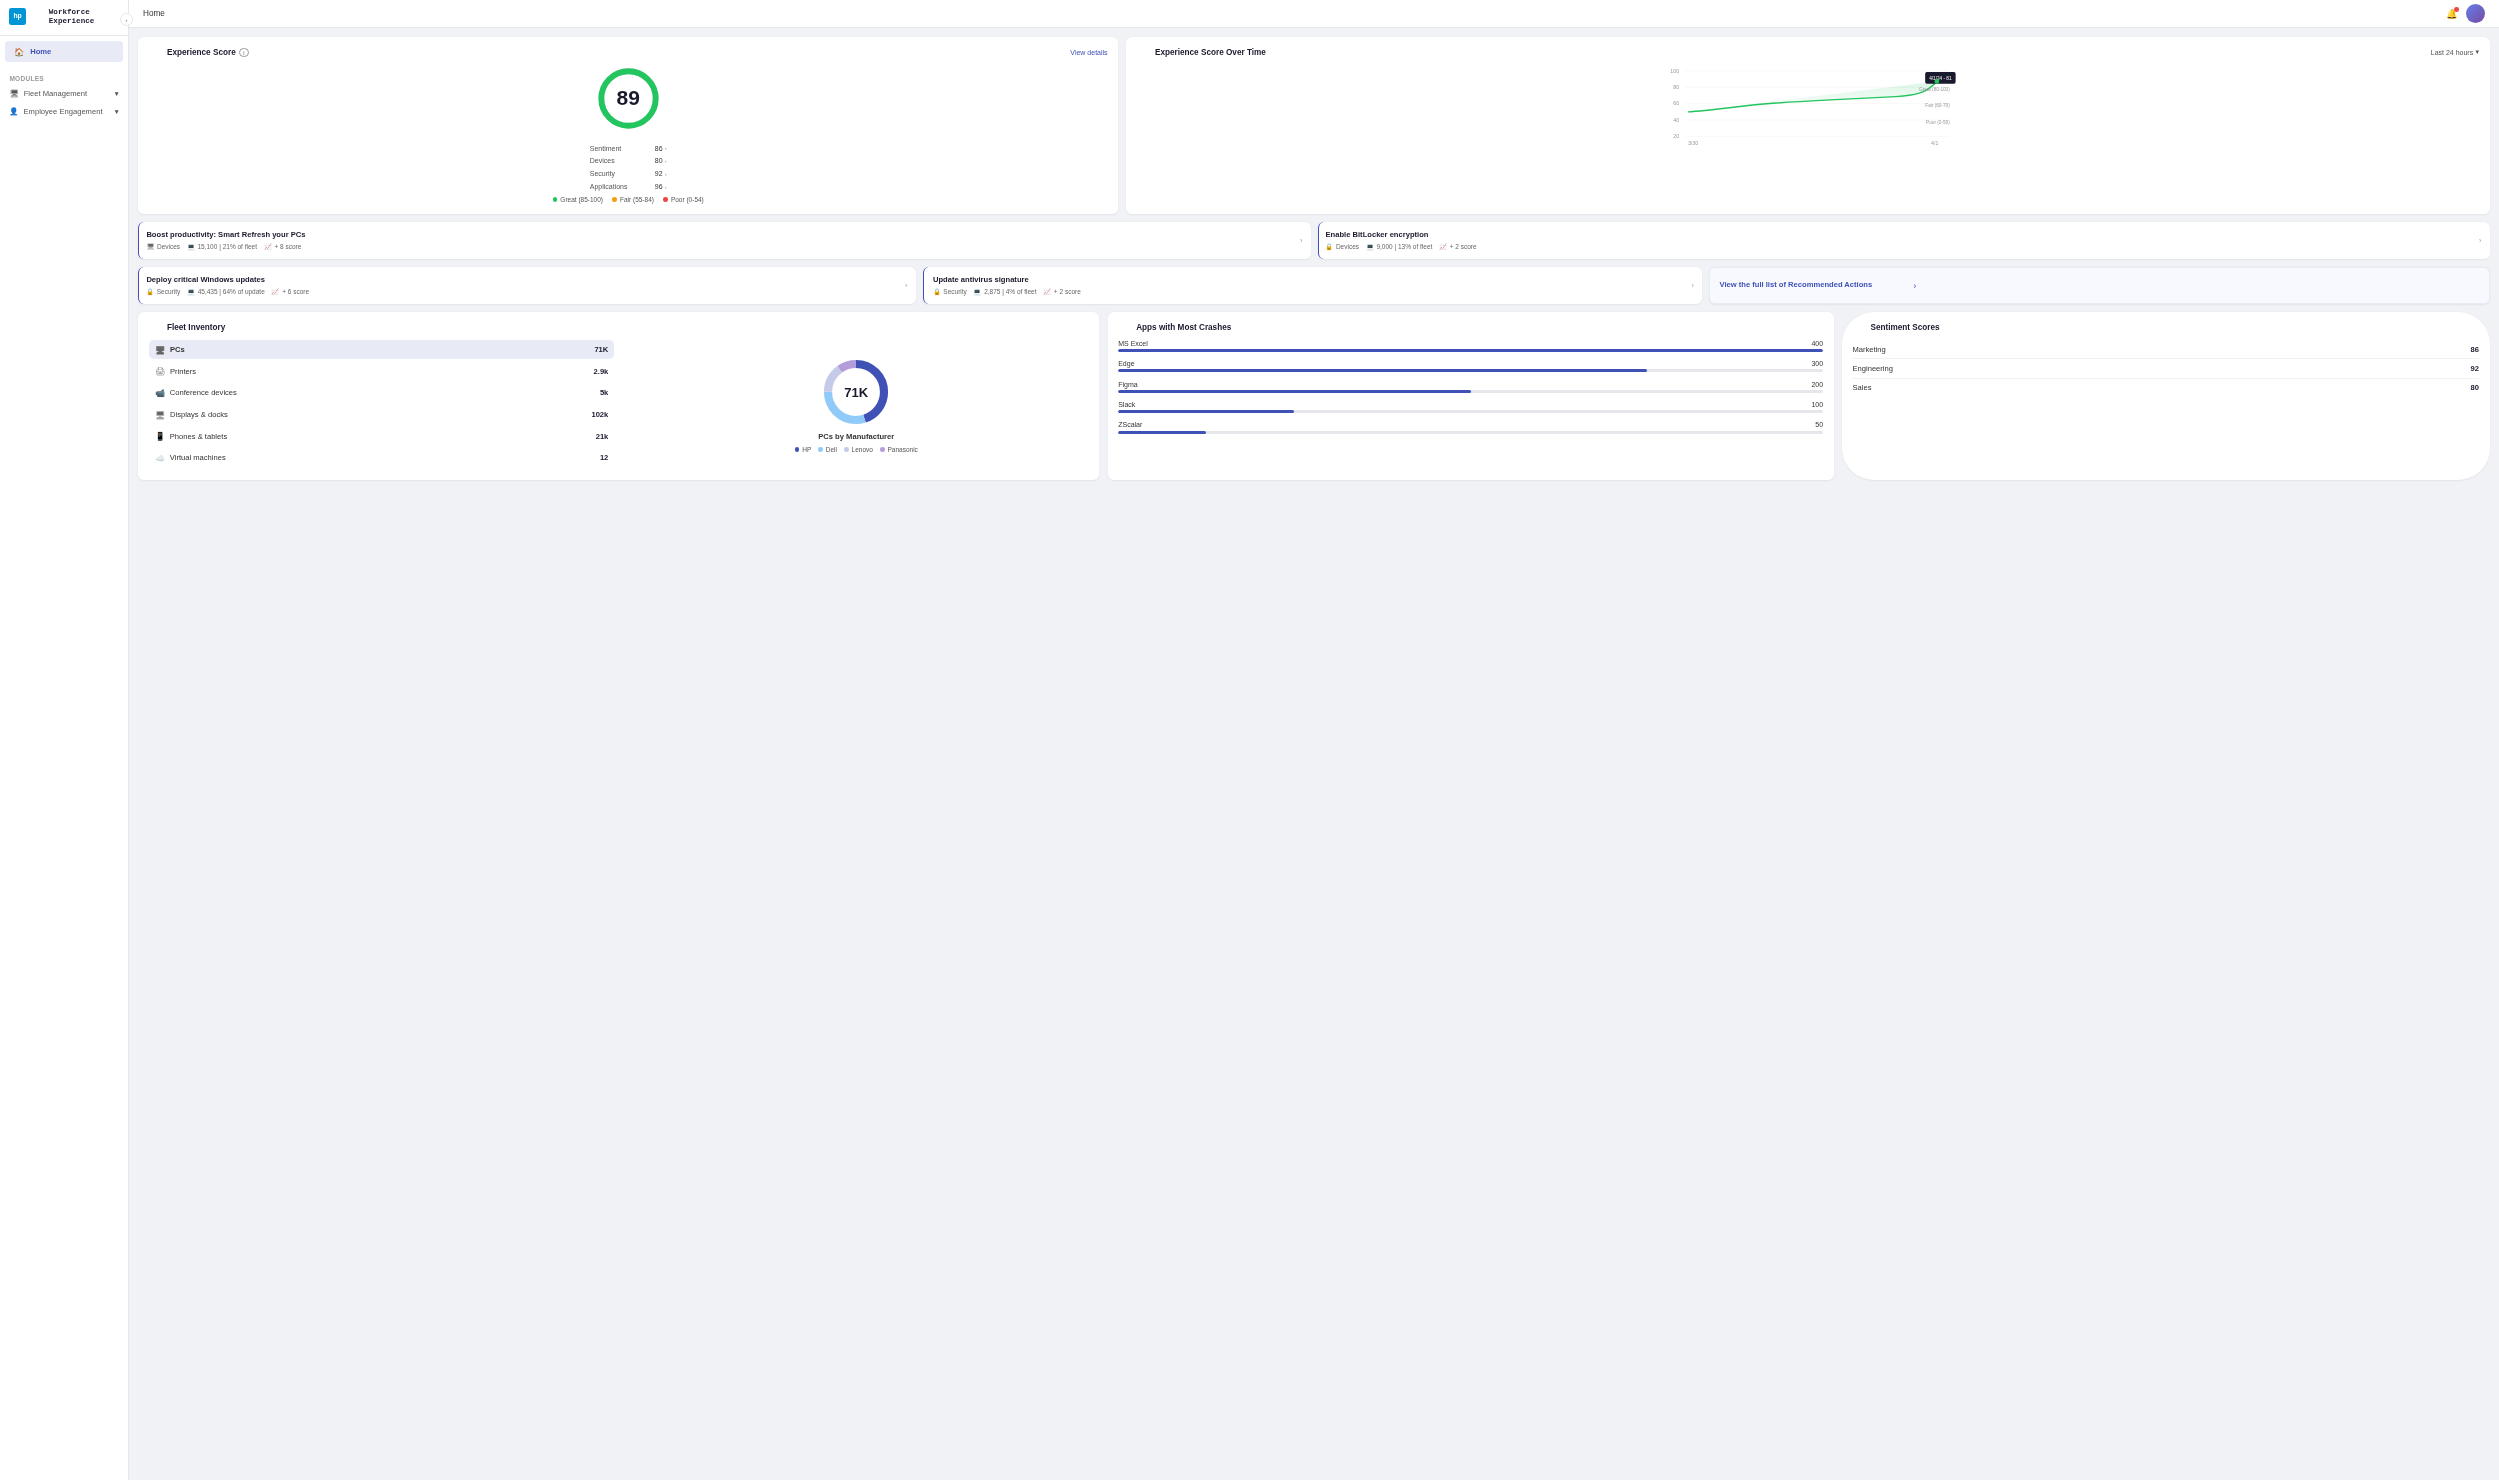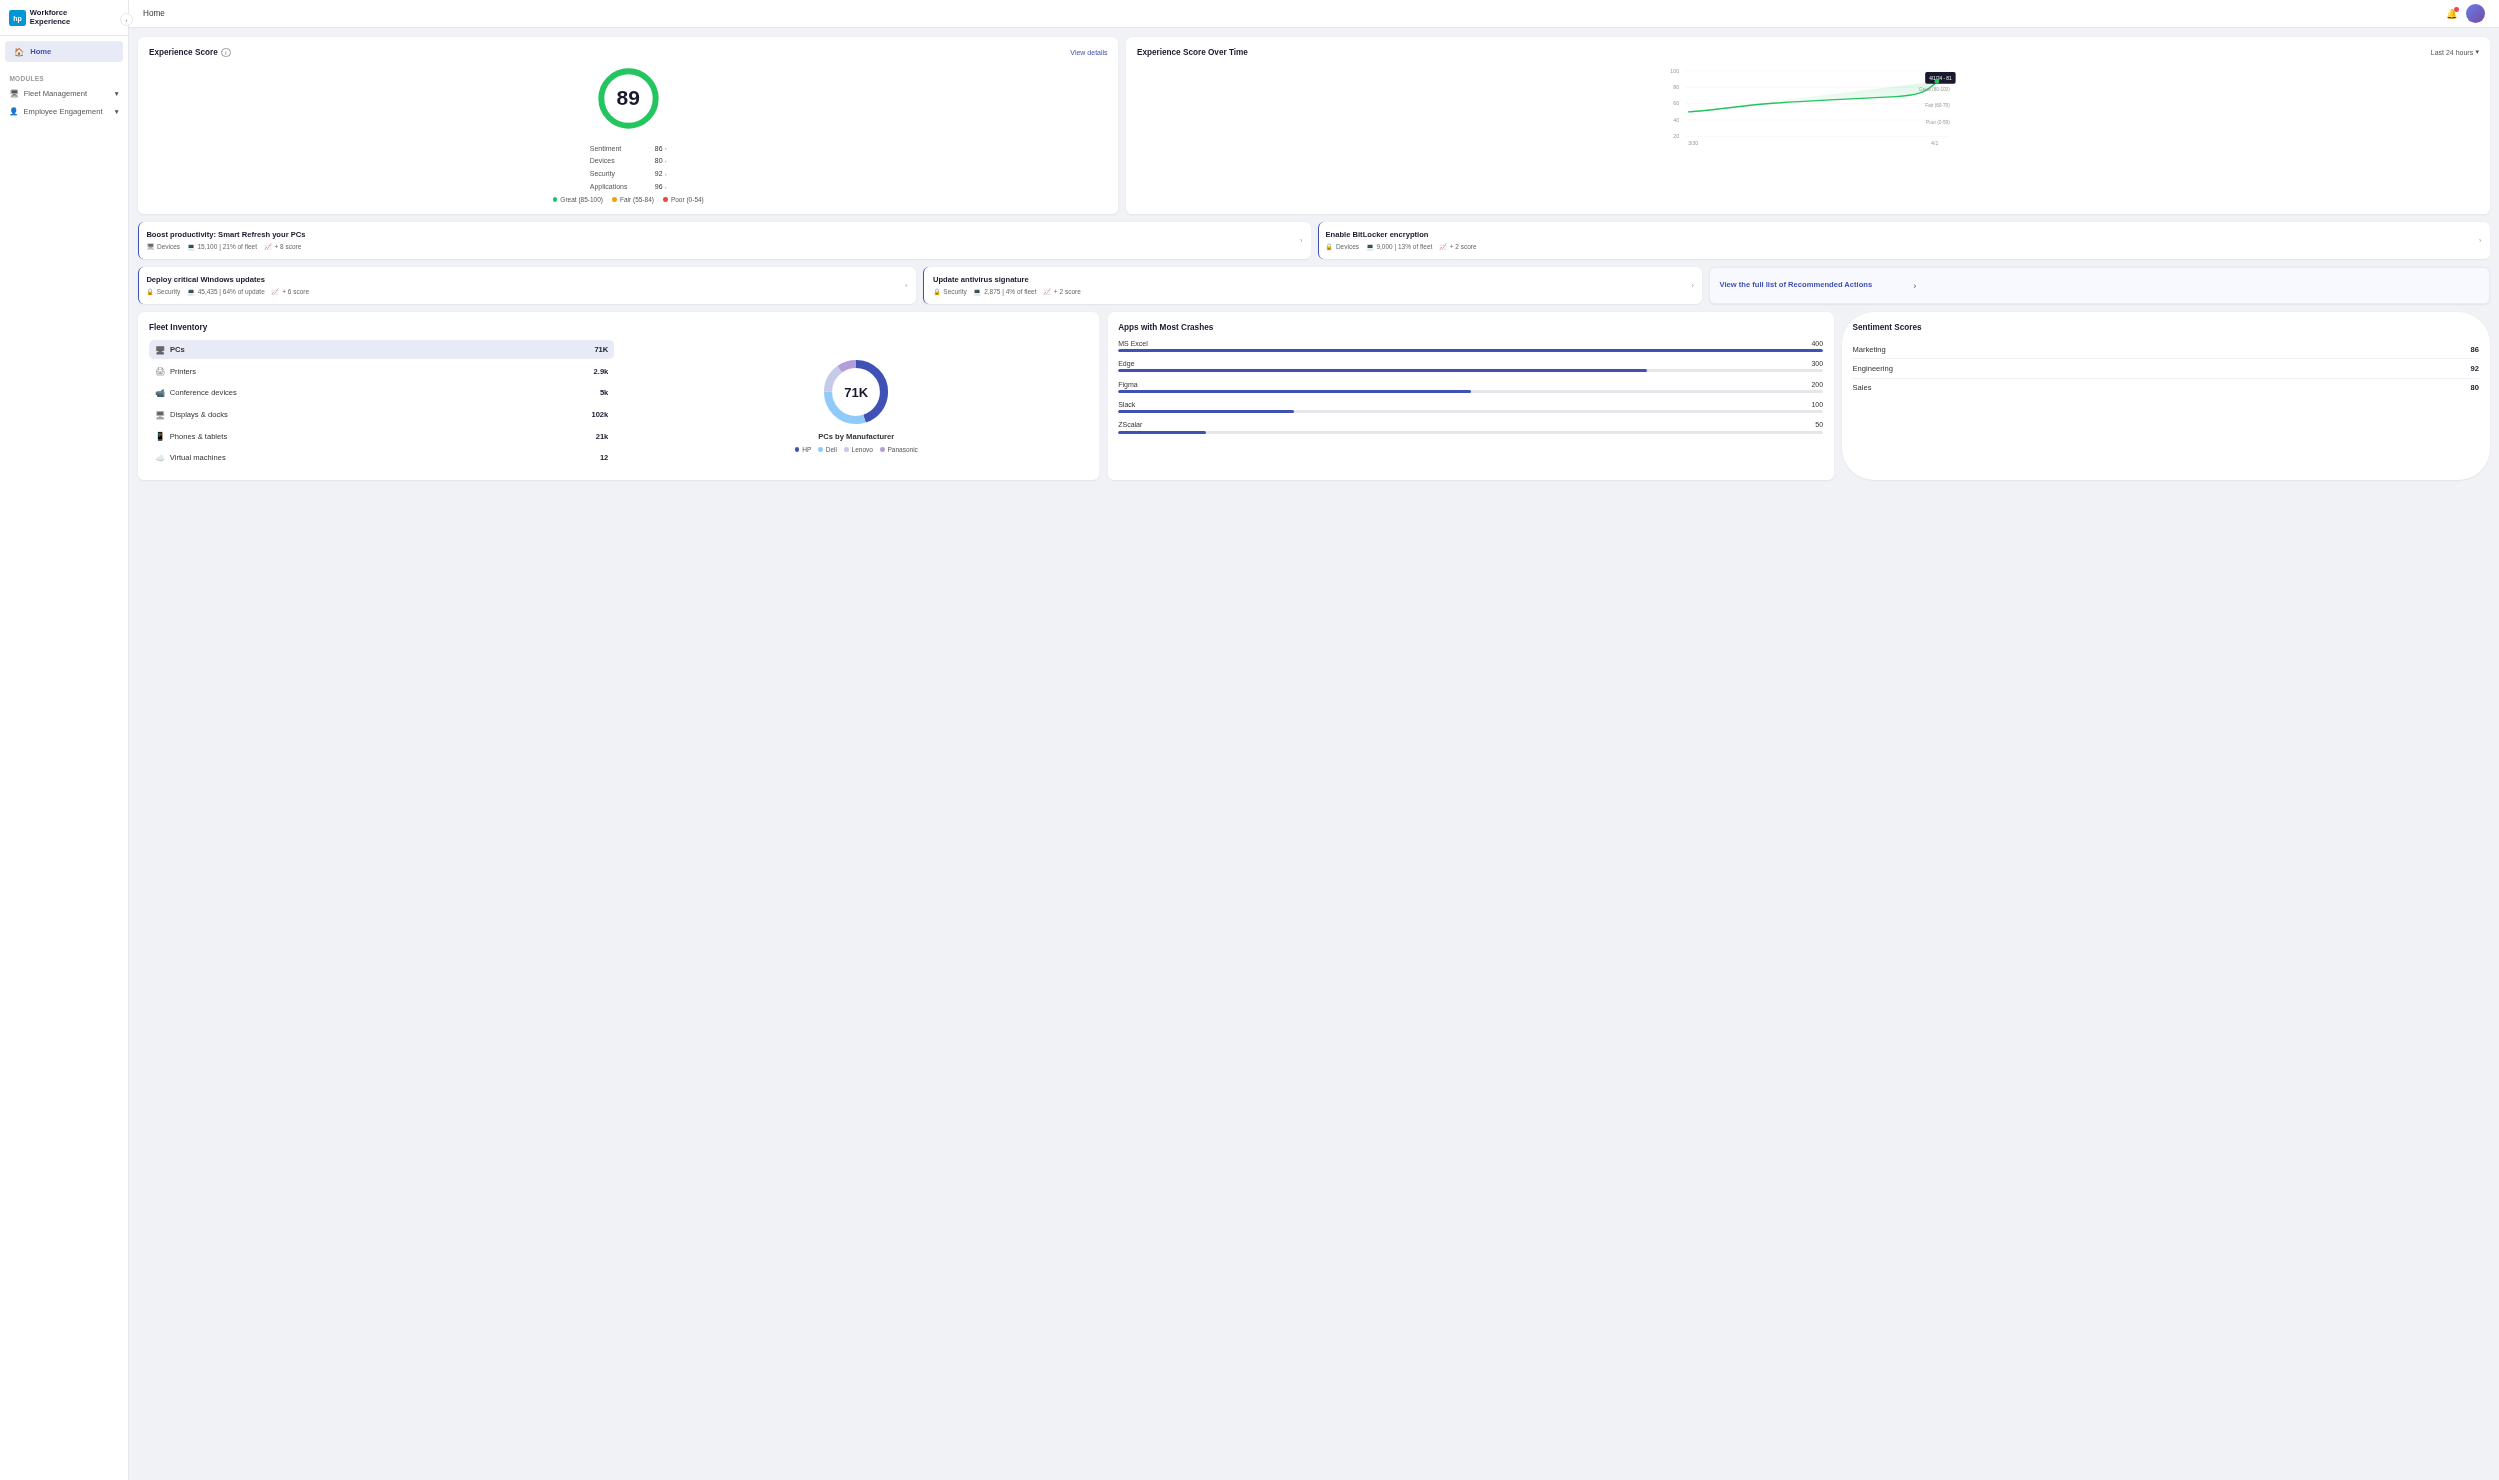--- a/index.html
+++ b/index.html
@@ -9,24 +9,25 @@
     .sidebar {
       width: 129px;
       background: #fff;
       border-right: 0.6px solid #e5e7eb;
       display: flex;
       flex-direction: column;
       flex-shrink: 0;
     }
     .sidebar-logo {
       display: flex;
-      align-items: flex-end;
+      align-items: flex-start;
       padding: 8.2px 9.4px;
       border-bottom: 0.6px solid #e5e7eb;
-      gap: 4px;
+      gap: 23px;
+      font-family: Liberation Mono, monospace;
     }
     .hp-logo {
       width: 16.4px; height: 16.4px;
       background: #0096d6;
       border-radius: 2.3px;
       display: flex; align-items: center; justify-content: center;
       color: #fff; font-weight: 700; font-size: 7px;
     }
     .logo-text { font-size: 7.6px; font-weight: 600; color: #1a1a2e; line-height: 1.2; }
     .sidebar-collapse {
@@ -129,21 +130,21 @@
     .top-row { display: flex; gap: 8.2px; }
     .experience-score-card { flex: 1; }
     .score-over-time-card { flex: 1.4; }
 
     .card-header {
       display: flex; justify-content: space-between; align-items: center;
       margin-bottom: 8.2px;
     }
     .card-title {
       font-size: 8.2px; font-weight: 600; color: #1a1a2e;
-      display: flex; align-items: center; gap: 3.5px;
+      display: flex; align-items: center; gap: 3.5px; margin-left: 18px;
     }
     .card-link { font-size: 7px; color: #3f51b5; cursor: pointer; }
     .info-icon {
       width: 9.4px; height: 9.4px; border-radius: 50%;
       border: 0.9px solid #999;
       display: inline-flex; align-items: center; justify-content: center;
       font-size: 5.9px; color: #999; cursor: pointer;
     }
 
     

